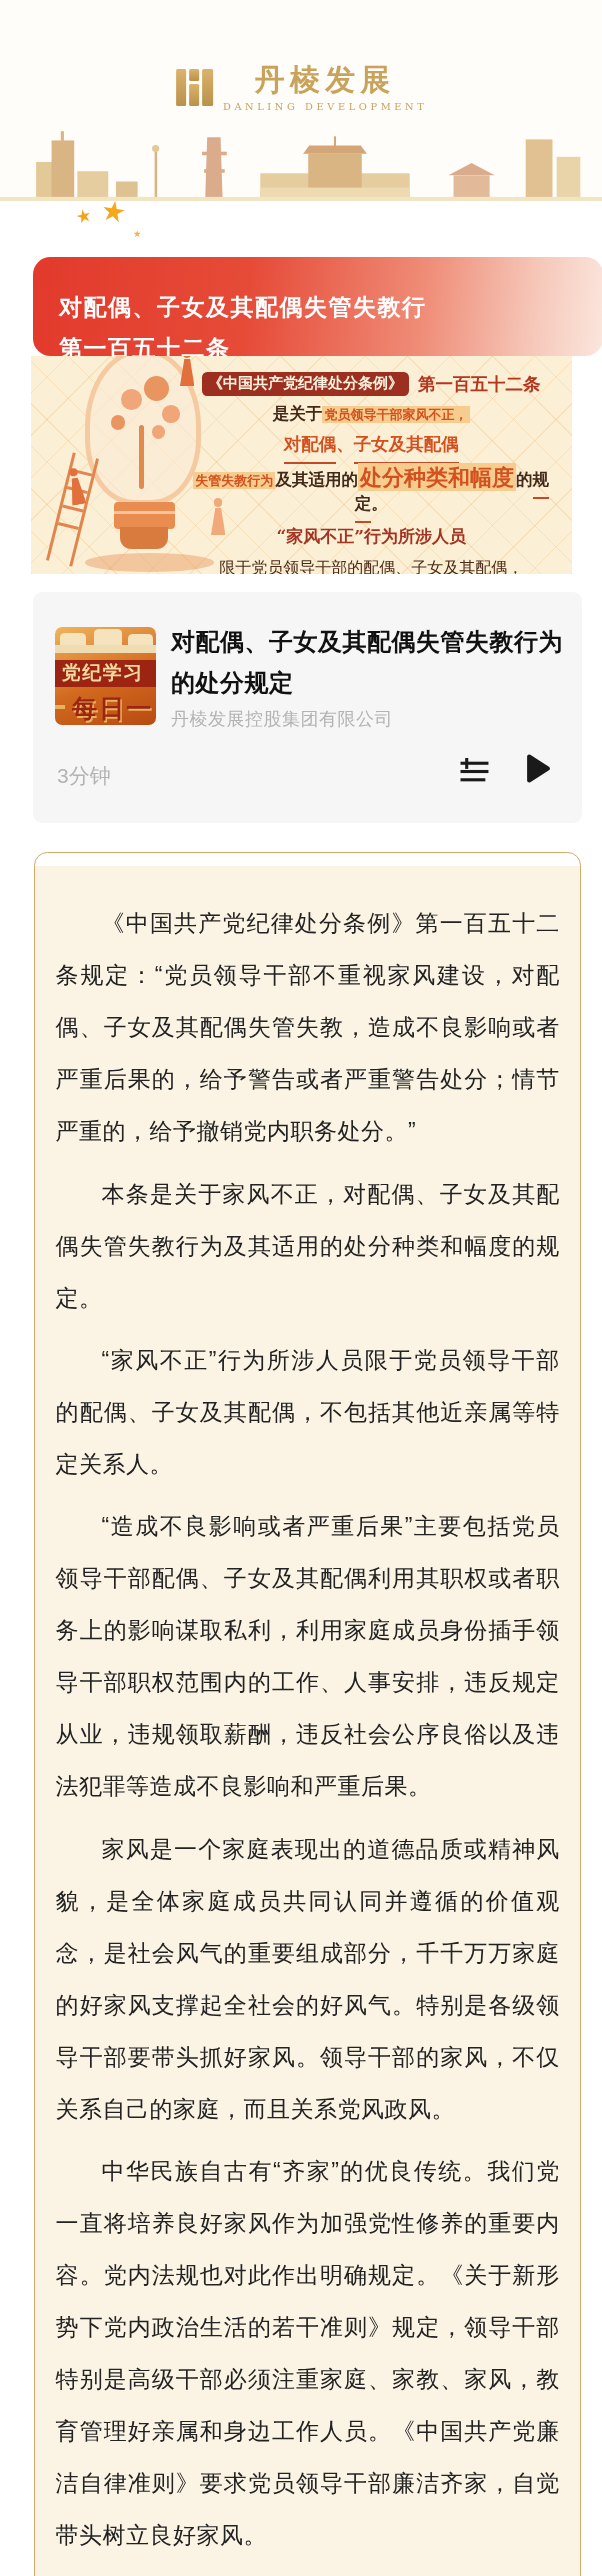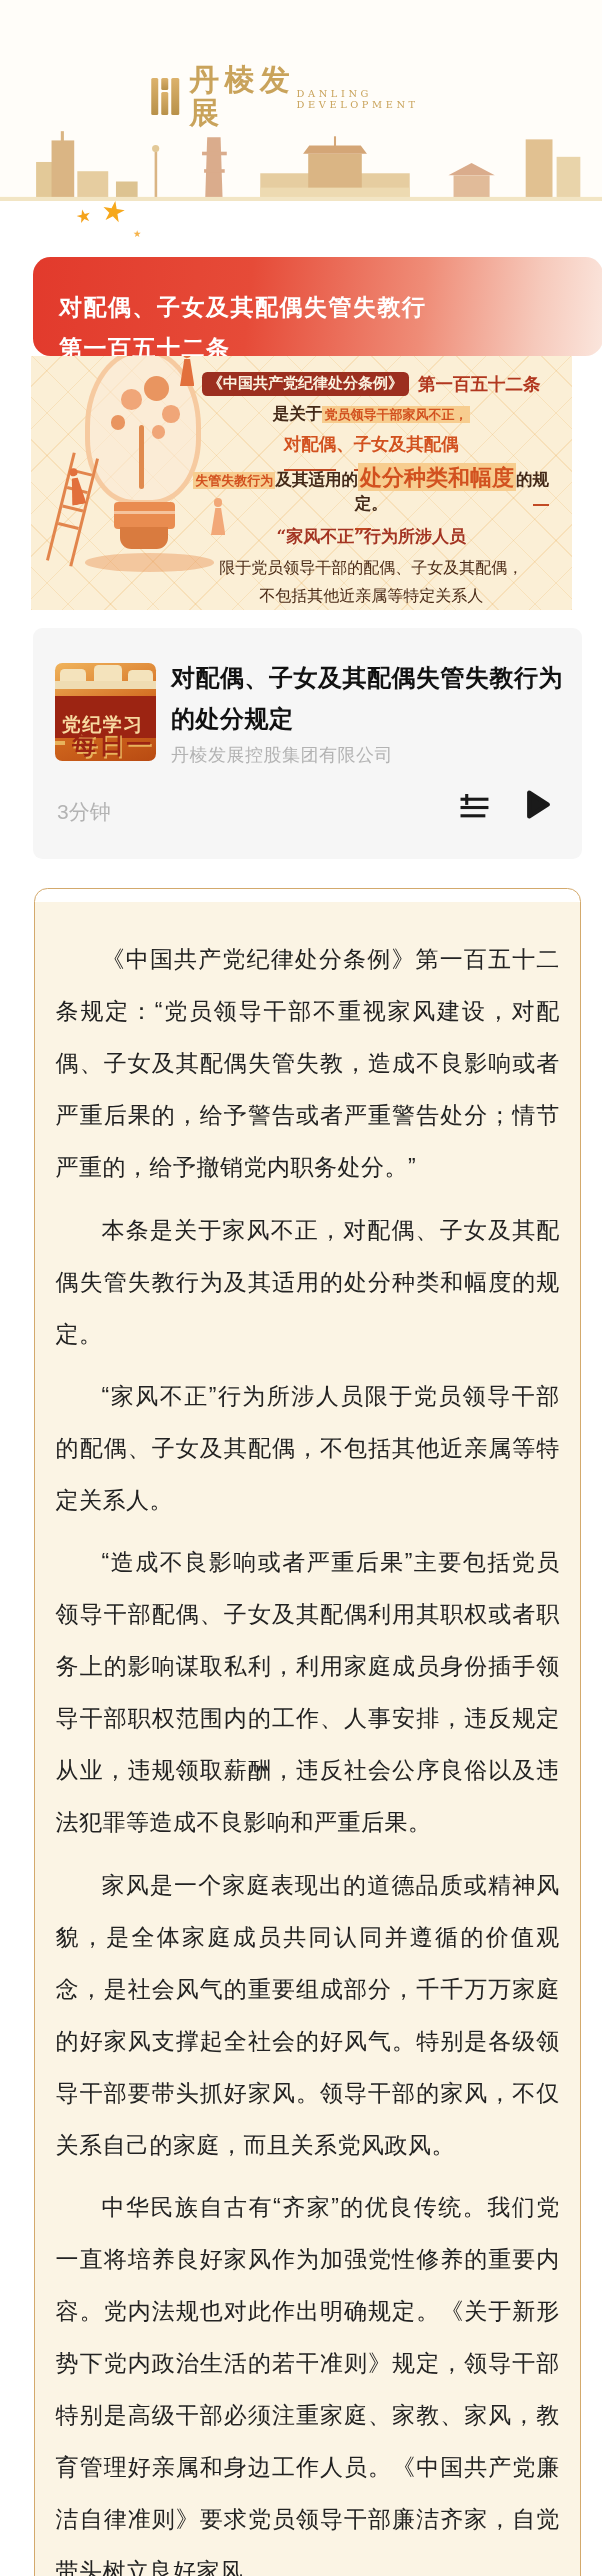--- a/index.html
+++ b/index.html
@@ -10,54 +10,54 @@
     font-family:"Liberation Sans", sans-serif;
     position:relative;
   }
   
   .header{position:relative;height:201px;background:#fffdf9;overflow:hidden;}
   .brand{position:absolute;top:63px;left:50%;transform:translateX(-50%);display:flex;align-items:center;gap:10.3px;}
   .logo{width:37px;height:37px;display:grid;grid-template-columns:1fr 1fr 1fr;gap:2.6px;}
   .logo .bar{background:linear-gradient(180deg,#dcb26c,#b8914a);border-radius:1.5px;}
   .logo .mid{display:grid;grid-template-rows:12.4px 1fr;gap:2.6px;}
   .logo .mid div{background:linear-gradient(180deg,#dcb26c,#b8914a);border-radius:1.5px;}
-  .brand-text{display:flex;align-items:center;}
+  .brand-text{display:flex;flex-direction:column;align-items:center;}
   .brand-name{font-family:"DejaVu Serif","Liberation Serif",serif;font-size:30px;font-weight:700;color:#c9a35b;letter-spacing:5.2px;line-height:33px;}
   .brand-sub{margin-top:5.2px;font-size:9.8px;color:#c9a35b;letter-spacing:3.6px;font-family:"DejaVu Serif","Liberation Serif",serif;}
   .skyline{position:absolute;left:0;bottom:0;width:603px;height:76px;}
   
   .stars-zone{position:relative;height:56px;background:#ffffff;}
   .star{position:absolute;color:#f6a81c;line-height:1;}
   .star-small{left:76px;top:7.2px;font-size:17.5px;transform:rotate(-14deg);color:#f5a31b;}
   .star-big{left:101px;top:-3.1px;font-size:28px;transform:rotate(9deg);}
   .star-tiny{left:133px;top:29px;font-size:9.3px;color:#f6b44c;}
   
   .banner{
     margin-left:33px;height:99px;border-radius:17.5px;
     background:linear-gradient(96deg,#e23a2c 0%,#e64b38 38%,#ef8c77 68%,#f6c9bb 88%,#fbe6dd 100%);
     padding:30px 0 0 26px;box-sizing:border-box;
   }
   .banner-line{color:#ffffff;font-size:23px;font-weight:700;line-height:41px;letter-spacing:1.5px;}
   
   .panel{
-    position:relative;margin:0 31px;height:254px;overflow:hidden;
+    position:relative;margin:0 31px;height:218px;overflow:hidden;
     background-color:#fbefd6;
     background-image:
       repeating-linear-gradient(45deg, rgba(233,166,73,.20) 0 1px, transparent 1px 30px),
       repeating-linear-gradient(-45deg, rgba(233,166,73,.20) 0 1px, transparent 1px 30px);
     text-decoration: underline;
   }
   .info-text{position:absolute;left:147px;right:7.7px;top:15.5px;text-align:center;font-family:"DejaVu Serif","Liberation Serif",serif;}
   .info-row{margin-bottom:7.2px;}
   .reg-badge{display:inline-block;background:#9c2f1f;color:#fbf3e0;border-radius:5.2px;padding:2.6px 6.2px;font-size:15px;font-weight:700;vertical-align:middle;}
   .reg-no{color:#b1371f;font-size:17.5px;font-weight:900;margin-left:6.2px;vertical-align:middle;}
   .dark-serif{color:#432918;font-size:16.5px;font-weight:700;}
   .hl{background:#f7cd8f;color:#d2511f;padding:1px 2.1px;font-weight:700;}
   .orange-strong{color:#d2511f;font-size:17.5px;font-weight:800;}
-  .ul{border-bottom:2.1px solid #c24a24;padding-bottom:15px;}
+  .ul{border-bottom:2.1px solid #c24a24;padding-bottom:8px;}
   .row5-text{color:#a33422;font-size:17px;font-weight:800;margin-top:9.3px;}
   .brown-serif{color:#4a2a16;font-size:16px;font-weight:500;}
   .info-row.gap{margin-top:10.3px;}
   
   .illo{position:absolute;left:31px;top:-7.7px;width:180px;height:229px;}
   .bulb-glass{position:absolute;left:23px;top:0;width:116px;height:157px;border-radius:50% 50% 42% 42%;background:rgba(252,233,214,.6);border:5.2px solid rgba(244,196,150,.85);box-sizing:border-box;}
   .trunk{position:absolute;left:77px;top:77px;width:5.2px;height:64px;background:#e08a4e;border-radius:2.6px;}
   .leaf{position:absolute;border-radius:50%;background:#f0a678;}
   .leaf.l1{left:59px;top:41px;width:20.6px;height:20.6px;}
   .leaf.l2{left:82px;top:28px;width:25px;height:25px;background:#e99560;}
@@ -79,21 +79,21 @@
   .fig-stander .fig-body{background:#f2a878;}
   .fig-top{left:118px;top:1px;}
   
   .audio-card{position:relative;margin:18px 20.6px 0 33px;height:231px;background:#f6f6f6;border-radius:9.3px;}
   .thumb{position:absolute;left:21.6px;top:35px;width:101px;height:98px;border-radius:7.2px;overflow:hidden;background:linear-gradient(160deg,#f0b45c,#d2691e 55%,#b84a12);}
   .tab{position:absolute;background:#f4e3bc;border-radius:4.6px;}
   .tab1{left:5.2px;top:6.2px;width:26px;height:18.5px;}
   .tab2{left:39px;top:2.1px;width:28px;height:21.6px;}
   .tab3{left:73px;top:7.2px;width:25px;height:17.5px;}
   .tab-strip{position:absolute;left:0;top:17.5px;width:100%;height:8.2px;background:#efdcb2;}
-  .thumb-band{position:absolute;left:0;top:33px;width:100%;height:42px;background:#9c2412;display:flex;align-items:flex-end;}
+  .thumb-band{position:absolute;left:0;top:33px;width:100%;height:27px;background:#9c2412;display:flex;align-items:flex-start;}
   .thumb-band span{font-family:"DejaVu Serif","Liberation Serif",serif;font-size:19px;font-weight:700;color:#f7d9a0;letter-spacing:1.5px;margin-left:7.2px;white-space:nowrap;}
   .thumb-big{position:absolute;left:17.5px;top:65px;font-family:"DejaVu Serif","Liberation Serif",serif;font-size:25px;font-weight:800;color:#9c2412;text-shadow:1.5px 1.5px 0 #e8b35c;white-space:nowrap;letter-spacing:2.1px;}
   .gold-dash{position:absolute;left:0;top:78px;width:10.3px;height:4.1px;background:#e8b35c;}
   .audio-title{position:absolute;left:138px;top:29px;width:395px;font-size:24px;line-height:41px;font-weight:600;color:#111111;letter-spacing:0.5px;}
   .audio-source{position:absolute;left:138px;top:115px;font-size:18px;color:#b3b3b3;letter-spacing:0.5px;}
   .audio-duration{position:absolute;left:24px;top:170px;font-size:21px;color:#b3b3b3;}
   .playlist-btn{position:absolute;left:427px;top:166px;width:30px;height:26px;cursor:pointer;}
   .play-btn{position:absolute;left:493px;top:162px;width:25px;height:29px;cursor:pointer;}
   
   .article-card{

